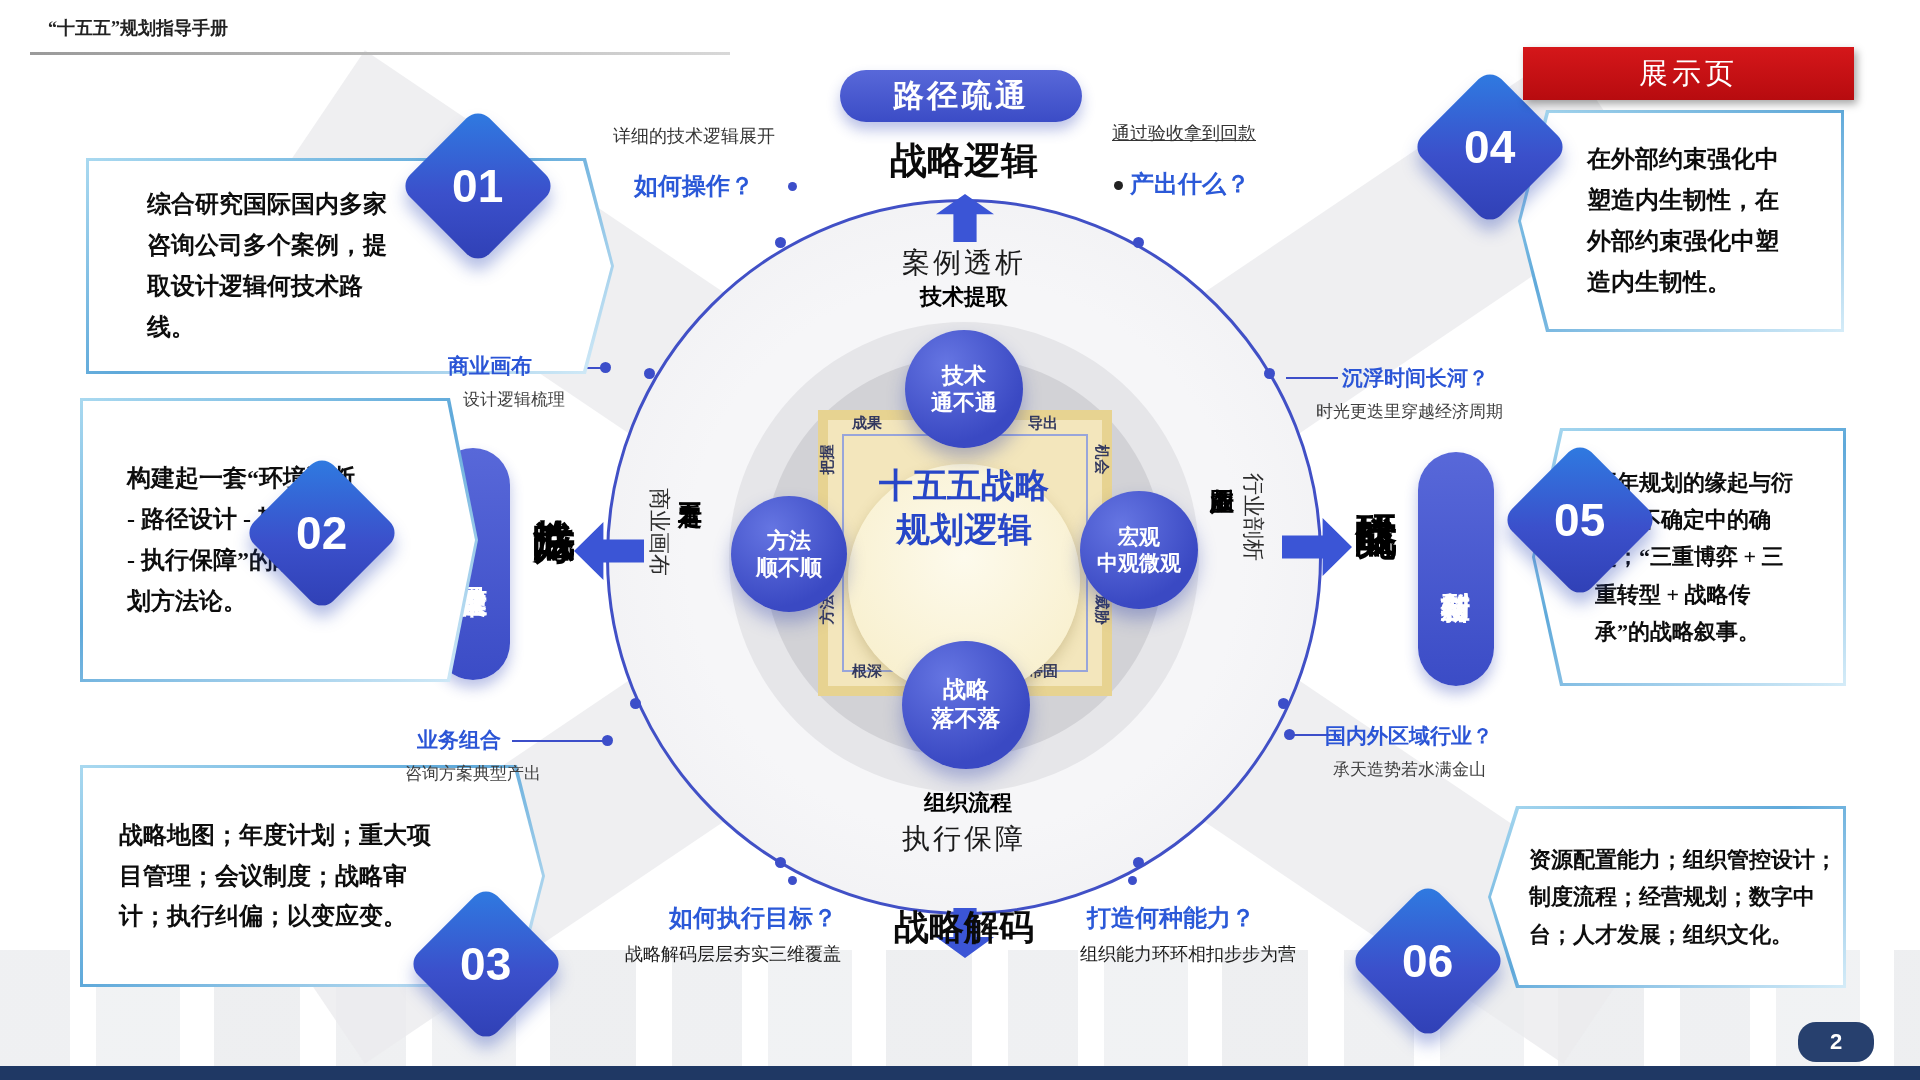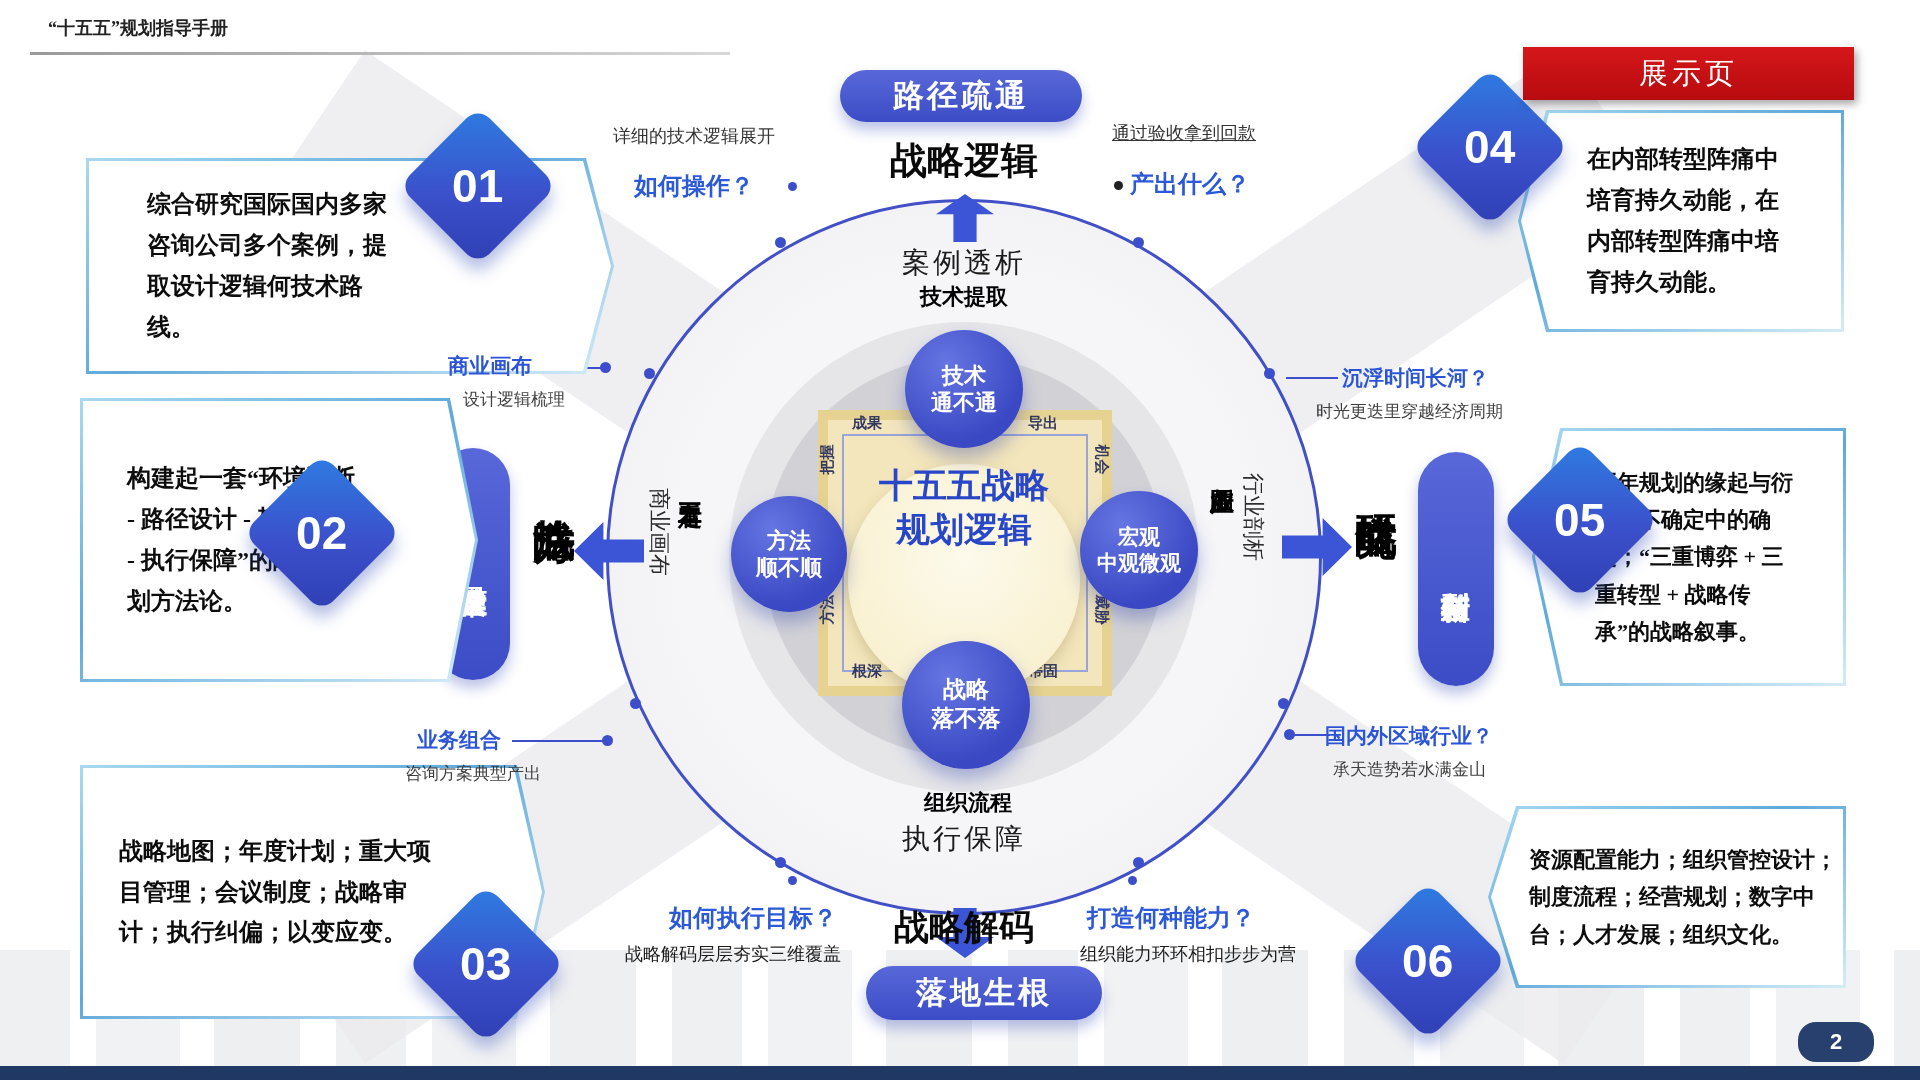--- a/index.html
+++ b/index.html
@@ -147,46 +147,43 @@
   <div class="callout-label serif" style="left:1325px;top:722px;">国内外区域行业？</div>
   <div class="callout-sub serif" style="left:1333px;top:758px;">承天造势若水满金山</div>
 
   <div class="dot" style="left:788px;top:876px;width:9px;height:9px;z-index:5;"></div>
   <div class="blue-q serif" style="left:669px;top:902px;">如何执行目标？</div>
   <div class="note serif" style="left:625px;top:942px;color:#1c1c1c;">战略解码层层夯实三维覆盖</div>
   <div class="abs serif" style="left:884px;top:904px;width:160px;text-align:center;font-size:35px;font-weight:bold;color:#0a0a0a;z-index:5;">战略解码</div>
   <div class="dot" style="left:1128px;top:876px;width:9px;height:9px;z-index:5;"></div>
   <div class="blue-q serif" style="left:1087px;top:902px;">打造何种能力？</div>
   <div class="note serif" style="left:1080px;top:942px;color:#1c1c1c;">组织能力环环相扣步步为营</div>
-  <div class="abs pill" style="left:866px;top:966px;width:236px;height:54px;border-radius:27px;font-size:31px;letter-spacing:3px;z-index:5;">
-    <span>落地生根</span>
-  </div>
 
   <div class="card point-right" style="left:86px;top:158px;width:528px;height:216px;">
     <div class="border-layer"></div>
     <div class="inner-layer">
       <div class="txt" style="width:252px;margin-left:58px;">综合研究国际国内多家咨询公司多个案例，提取设计逻辑何技术路线。</div>
     </div>
   </div>
   <div class="card point-right" style="left:80px;top:398px;width:398px;height:284px;">
     <div class="border-layer"></div>
     <div class="inner-layer">
       <div class="txt" style="width:228px;margin-left:44px;">构建起一套“环境诊断 - 路径设计 - 架构搭建 - 执行保障”的战略规划方法论。</div>
     </div>
   </div>
-  <div class="card point-right" style="left:80px;top:765px;width:465px;height:254px;">
+  <div class="card point-right" style="left:80px;top:765px;width:465px;height:222px;">
     <div class="border-layer"></div>
     <div class="inner-layer">
       <div class="txt" style="width:312px;margin-left:36px;">战略地图；年度计划；重大项目管理；会议制度；战略审计；执行纠偏；以变应变。</div>
     </div>
   </div>
   <div class="card point-left" style="left:1518px;top:110px;width:326px;height:222px;">
     <div class="border-layer"></div>
     <div class="inner-layer">
-      <div class="txt" style="width:212px;margin-left:66px;">在内部转型阵痛中培育持久动能，在内部转型阵痛中培育持久动能。</div>
+      <div class="txt" style="width:212px;margin-left:66px;">在外部约束强化中塑造内生韧性，在外部约束强化中塑造内生韧性。</div>
     </div>
   </div>
   <div class="card point-left" style="left:1532px;top:428px;width:314px;height:258px;">
     <div class="border-layer"></div>
     <div class="inner-layer">
       <div class="txt" style="width:208px;margin-left:60px;font-size:22px;">五年规划的缘起与衍进；不确定中的确定；“三重博弈 + 三重转型 + 战略传承”的战略叙事。</div>
     </div>
   </div>
   <div class="card point-left" style="left:1488px;top:806px;width:358px;height:182px;">
     <div class="border-layer"></div>

